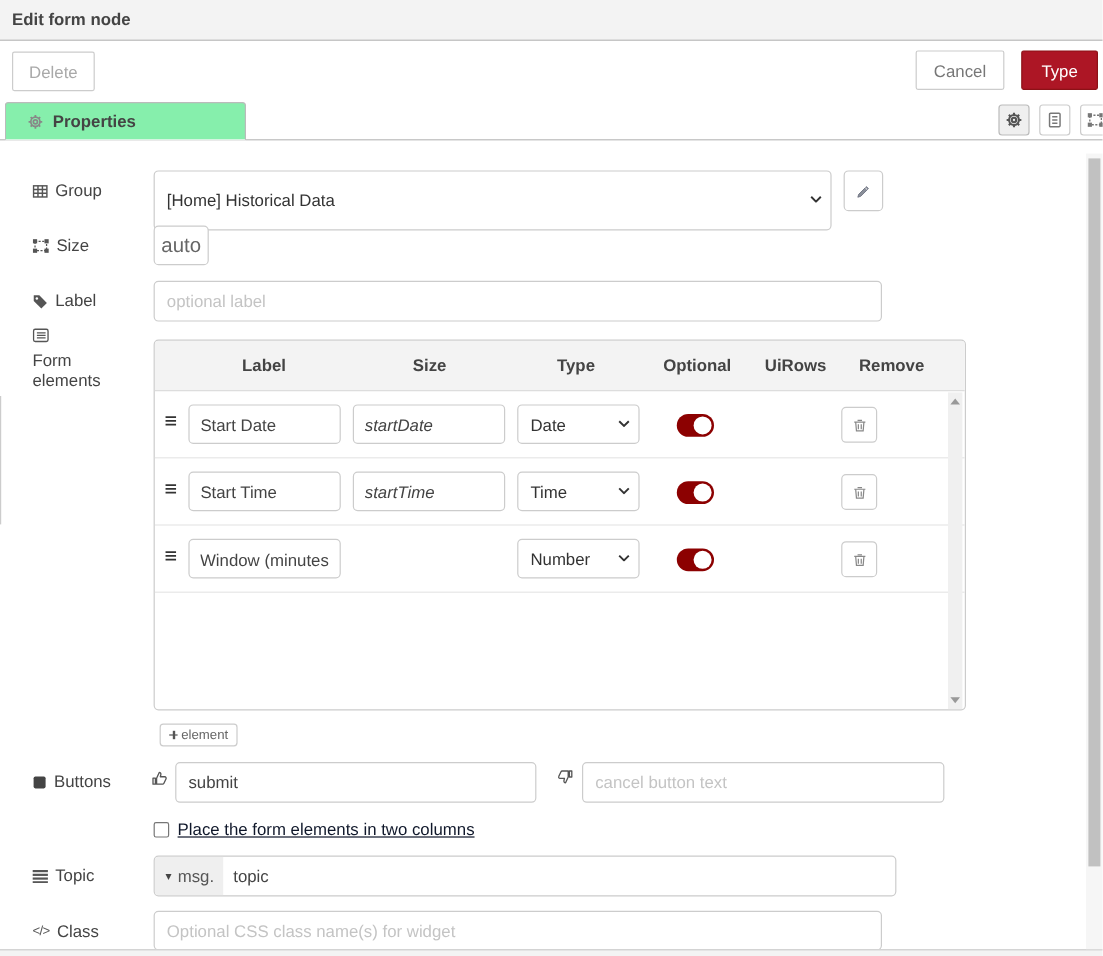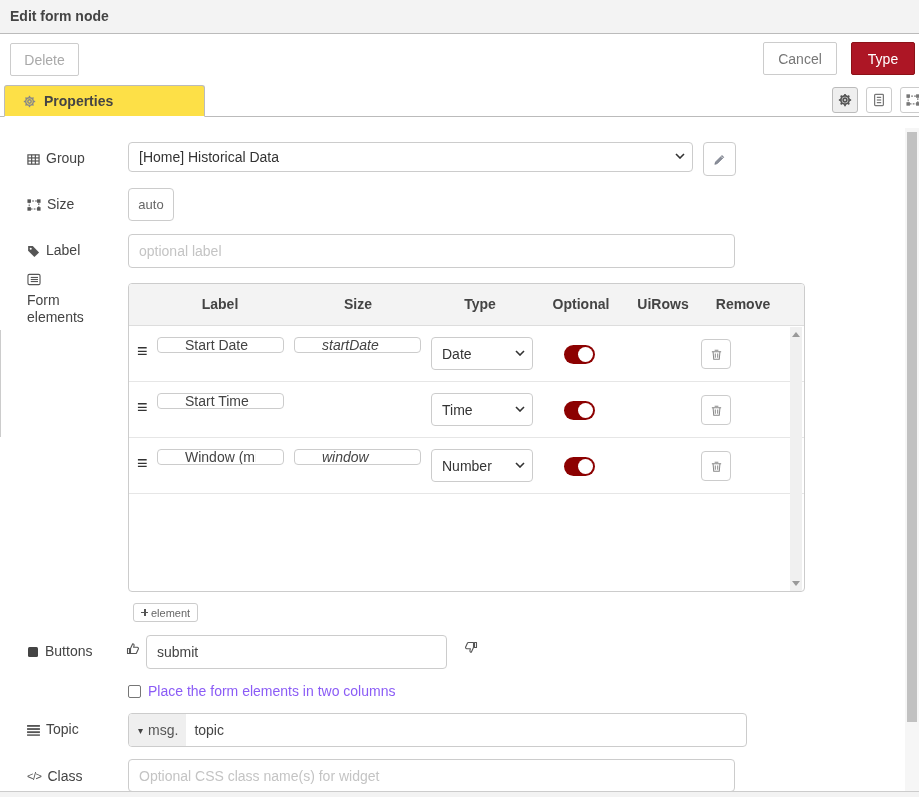--- a/index.html
+++ b/index.html
@@ -16,53 +16,53 @@
   .btn { position:absolute; height:33px; background:#fff; border:1px solid #ccc;
     border-radius:2px; font-size:14px; text-align:center; cursor:pointer;
     font-family:inherit; }
   .btn-delete { left:10px; top:43px; width:69px; color:#a9a9a9; }
   .btn-cancel { left:763px; top:42px; width:74px; color:#777; }
   .btn-done   { left:851px; top:42px; width:64px; color:#fff; background:#AD1625; border-color:#8C1117; }
 
   
   .tabbar-line { position:absolute; left:0; top:116px; width:919px; height:1px; background:#bbb; }
   .tab-active { position:absolute; left:4px; top:85px; width:201px; height:32px;
-    background:#fde047; border:1px solid #bbb; border-bottom:1px solid #fff;
+    background:#86efac; border:1px solid #bbb; border-bottom:1px solid #fff;
     border-radius:3px 3px 0 0; display:flex; align-items:center; gap:8px;
     padding-left:18px; font-size:14px; font-weight:bold; color:#444; z-index:2; }
   .tab-tools { position:absolute; top:87px; height:26px; display:flex; gap:8px; left:832px; }
   .icon-btn { width:26px; height:26px; border:1px solid #ccc; border-radius:3px;
     background:#fff; display:flex; align-items:center; justify-content:center; cursor:pointer; }
   .icon-btn.active { background:#efefef; border-color:#bbb; }
 
   
   .f-label { position:absolute; left:27px; font-size:14px; color:#444;
     display:flex; align-items:center; gap:6px; line-height:17px; }
   .f-label .licon { margin-top:1px; flex:0 0 auto; }
   .nr-input { position:absolute; height:34px; border:1px solid #ccc; border-radius:4px;
     font-size:14px; color:#444; padding:0 10px; font-family:inherit; background:#fff; }
   .nr-input::placeholder { color:#c4c4c4; opacity:1; }
-  .fake-select { position:absolute; height:30px; border:1px solid #ccc; border-radius:4px;
+  .fake-select { position:absolute; height:50px; border:1px solid #ccc; border-radius:4px;
     background:#fff; font-size:14px; color:#333; display:flex; align-items:center;
     padding:0 24px 0 10px; cursor:pointer; }
   .fake-select .chev { position:absolute; right:7px; top:50%; margin-top:-4px; }
   .sq-btn { position:absolute; background:#fff; border:1px solid #ccc; border-radius:4px;
     display:flex; align-items:center; justify-content:center; cursor:pointer; }
 
   
   .tbl { position:absolute; left:128px; top:283px; width:677px; height:309px;
     border:1px solid #ccc; border-radius:4px; background:#fff; overflow:hidden; }
   .tbl-head { position:relative; height:42px; background:#f3f3f3; border-bottom:1px solid #ddd;
     font-size:14px; font-weight:bold; color:#444; }
   .tbl-head span { position:absolute; top:12px; transform:translateX(-50%); white-space:nowrap; }
   .tbl-row { position:relative; height:56px; border-bottom:1px solid #e6e6e6; }
   .tbl-row:first-child { margin-top:5px; }
   .drag { position:absolute; left:8px; top:15px; font-size:18px; color:#333; cursor:grab; }
-  .cell-in { position:absolute; top:11px; height:16px; border:1px solid #ccc; border-radius:4px;
-    font-size:14px; color:#444; padding:0 27px; font-family:inherit; }
+  .cell-in { position:absolute; top:11px; height:33px; border:1px solid #ccc; border-radius:4px;
+    font-size:14px; color:#444; padding:0 9px; font-family:inherit; }
   .cell-label { left:28px;  width:127px; }
   .cell-name  { left:165px; width:127px;font-style:italic; }
   .cell-select { left:302px; top:11px; width:102px; height:33px; }
   .toggle { position:absolute; left:435px; top:19px; width:31px; height:19px;
     background:#8C0101; border-radius:10px; cursor:pointer; }
   .toggle .knob { position:absolute; right:2px; top:2px; width:15px; height:15px;
     background:#fff; border-radius:50%; }
   .trash-btn { left:572px; top:13px; width:30px; height:30px; }
   .tbl-scroll { position:absolute; right:2px; top:43px; width:12px; height:264px; background:#f0f0f0; }
   .tri-up   { position:absolute; left:2px; top:5px;    width:0; height:0;
@@ -72,21 +72,21 @@
 
   .add-btn { position:absolute; left:133px; top:603px; height:19px; padding:0 7px;
     background:#fff; border:1px solid #ccc; border-radius:3px; font-size:11px; color:#666;
     display:flex; align-items:center; gap:3px; cursor:pointer; font-family:inherit; }
   .plus-icon { position:relative; width:7px; height:7px; display:inline-block; }
   .plus-icon::before { content:""; position:absolute; left:3px; top:0; width:1.6px; height:7px; background:#555; }
   .plus-icon::after  { content:""; position:absolute; left:0; top:2.7px; width:7px; height:1.6px; background:#555; }
 
   
   .chk-row { position:absolute; left:128px; top:683px; display:flex; align-items:center; gap:7px;
-    font-size:14px; color:#8b5cf6; }
+    font-size:14px; color:#0f172a;text-decoration:underline; }
   .chk-box { width:13px; height:13px; border:1px solid #767676; border-radius:2px; background:#fff; cursor:pointer; }
 
   
   .typed { position:absolute; left:128px; top:713px; width:619px; height:34px;
     border:1px solid #ccc; border-radius:4px; background:#fff; display:flex; align-items:stretch; overflow:hidden; }
   .typed .typ-btn { background:#efefef; display:flex; align-items:center; gap:5px;
     padding:0 8px 0 9px; font-size:14px; color:#555; cursor:pointer; }
   .typed .typ-caret { font-size:10px; color:#444; }
   .typed .typ-val { display:flex; align-items:center; padding-left:8px; font-size:14px; color:#444; }
 
@@ -218,21 +218,21 @@
           <g fill="#555">
             <rect x="0.5" y="1.5" width="4" height="4"></rect>
             <rect x="11.5" y="1.5" width="4" height="4"></rect>
             <rect x="0.5" y="10.5" width="4" height="4"></rect>
             <rect x="11.5" y="10.5" width="4" height="4"></rect>
           </g>
         </svg>
     </span>
     <span>Size</span>
   </div>
-  <button class="btn" style="left:128px; top:188px; width:46px; height:33px; font-size:13px; color:#666; border-radius:4px; position:absolute;">auto</button>
+  <button class="btn" style="left:128px; top:188px; width:46px; height:33px; font-size:17px; color:#666; border-radius:4px; position:absolute;">auto</button>
 
   <div class="f-label" style="top:242px;">
     <span class="licon">
       <svg viewBox="0 0 14 14" width="13" height="13">
           <path d="M1.2 1.2h5L13 8 8 13 1.2 6.2z" fill="#555"></path>
           <circle cx="4" cy="4" r="1.1" fill="#fff"></circle>
         </svg>
     </span>
     <span>Label</span>
   </div>
@@ -288,20 +288,21 @@
                 <line x1="8.3" y1="6" x2="8.3" y2="10.5"></line>
               </g>
             </svg>
           </span>
       </div>
     </div>
 
     <div class="tbl-row">
       <span class="drag">≡</span>
       <input class="cell-in cell-label" value="Start Time" style="">
+      <input class="cell-in cell-name" value="startTime" style="">
       <div class="fake-select cell-select">
         <span>Time</span>
         <span class="chev">
             <svg viewBox="0 0 10 6" width="10" height="6">
               <polyline points="1,1 5,5 9,1" fill="none" stroke="#333" stroke-width="1.6"></polyline>
             </svg>
           </span>
       </div>
       <div class="toggle">
           <span class="knob"></span>
@@ -317,21 +318,20 @@
                 <line x1="8.3" y1="6" x2="8.3" y2="10.5"></line>
               </g>
             </svg>
           </span>
       </div>
     </div>
 
     <div class="tbl-row">
       <span class="drag">≡</span>
       <input class="cell-in cell-label" value="Window (minutes)" style="">
-      <input class="cell-in cell-name" value="window" style="">
       <div class="fake-select cell-select">
         <span>Number</span>
         <span class="chev">
             <svg viewBox="0 0 10 6" width="10" height="6">
               <polyline points="1,1 5,5 9,1" fill="none" stroke="#333" stroke-width="1.6"></polyline>
             </svg>
           </span>
       </div>
       <div class="toggle">
           <span class="knob"></span>
@@ -376,20 +376,21 @@
       </svg>
   </span>
   <input class="nr-input" style="left: 146px; top: 635px; width: 301px;" value="submit">
   <span style="position:absolute; left:464px; top:641px;">
     <svg viewBox="0 0 14 14" width="14" height="14">
         <g transform="rotate(180 7 7)">
           <path d="M1.5 7.5h2v5h-2zM4.5 12.5v-5l2.2-4.8c1 0 1.6.9 1.3 2.1L7.6 6.3h3.7c.9 0 1.5 1 1 1.8l-1.8 3.8c-.2.4-.6.6-1 .6H4.5z" fill="none" stroke="#555" stroke-width="1.1" stroke-linejoin="round"></path>
         </g>
       </svg>
   </span>
+  <input class="nr-input" style="left: 485px; top: 635px; width: 302px;" placeholder="cancel button text">
 
   <div class="chk-row">
     <span class="chk-box"></span>
     <span>Place the form elements in two columns</span>
   </div>
 
   <div class="f-label" style="top:721px;">
     <span class="licon">
       <svg viewBox="0 0 14 12" width="13" height="11">
           <g fill="#555">

